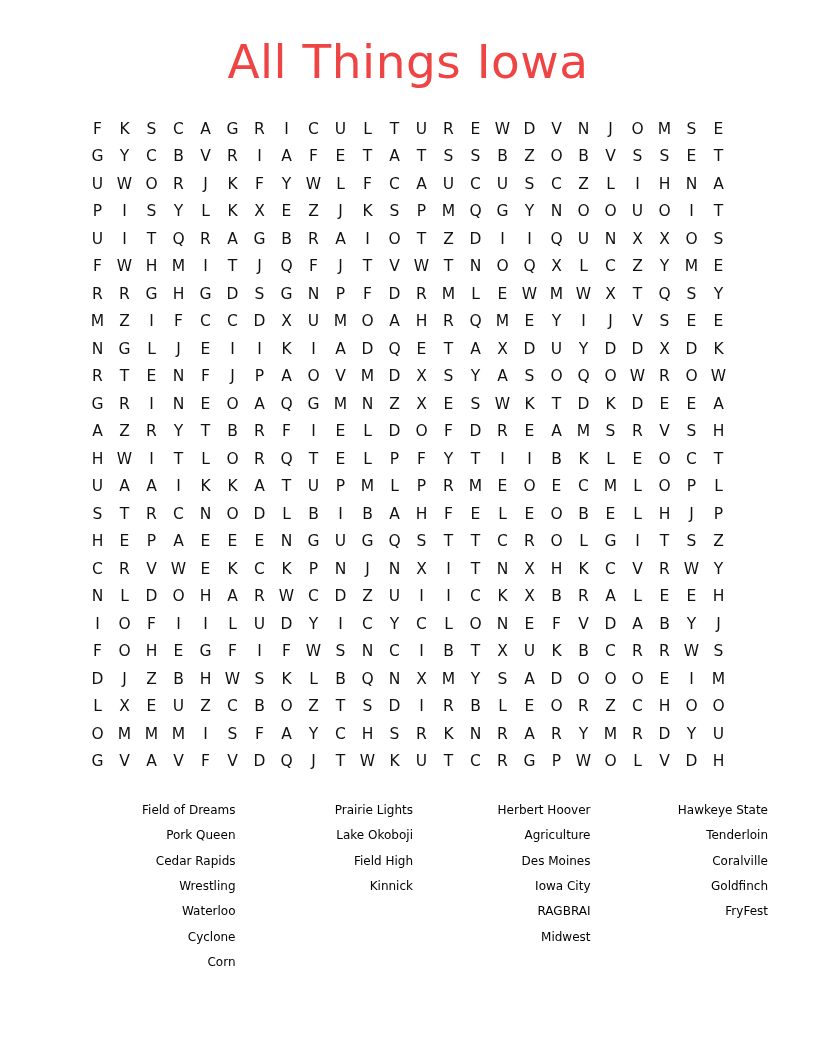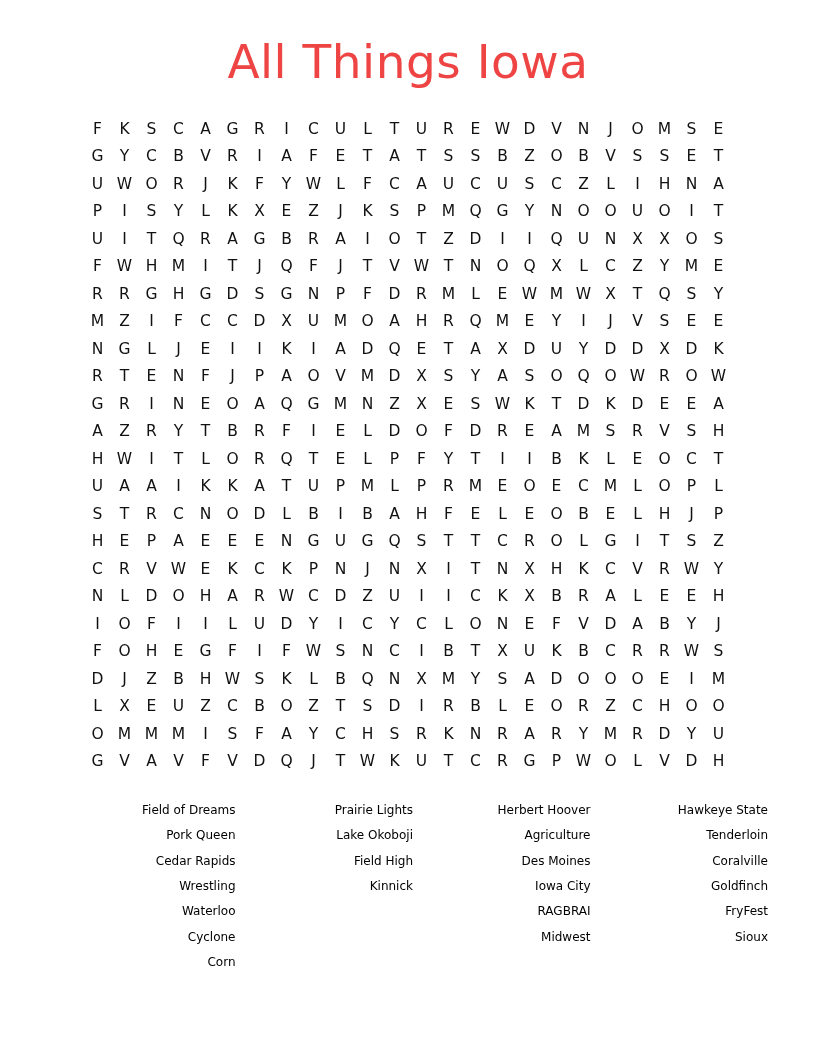--- a/index.html
+++ b/index.html
@@ -730,17 +730,16 @@
         <div class="wl-item">Iowa City</div>
         <div class="wl-item">RAGBRAI</div>
         <div class="wl-item">Midwest</div>
       </div>
       <div class="wl-col">
         <div class="wl-item">Hawkeye State</div>
         <div class="wl-item">Tenderloin</div>
         <div class="wl-item">Coralville</div>
         <div class="wl-item">Goldfinch</div>
         <div class="wl-item">FryFest</div>
-        <div class="wl-item">Sioux</div>
       </div>
     </div>
 
 </div>
 
 </body></html>

